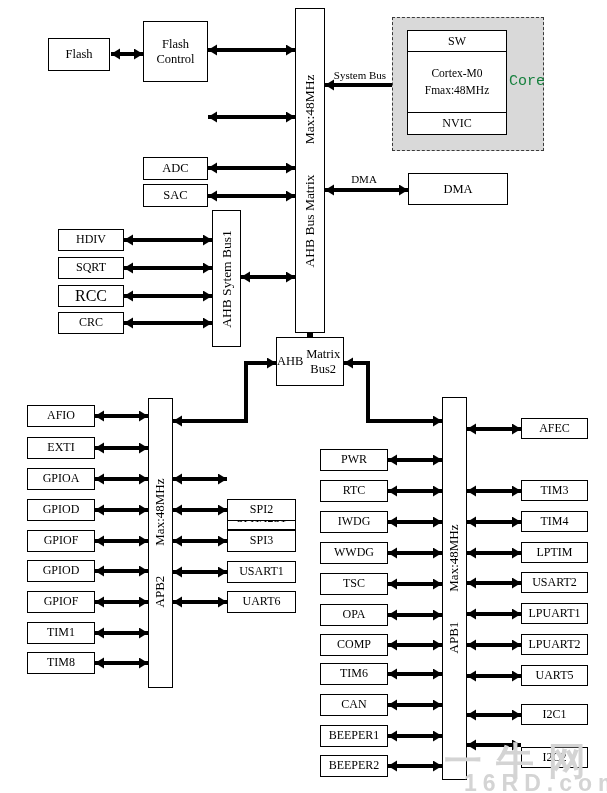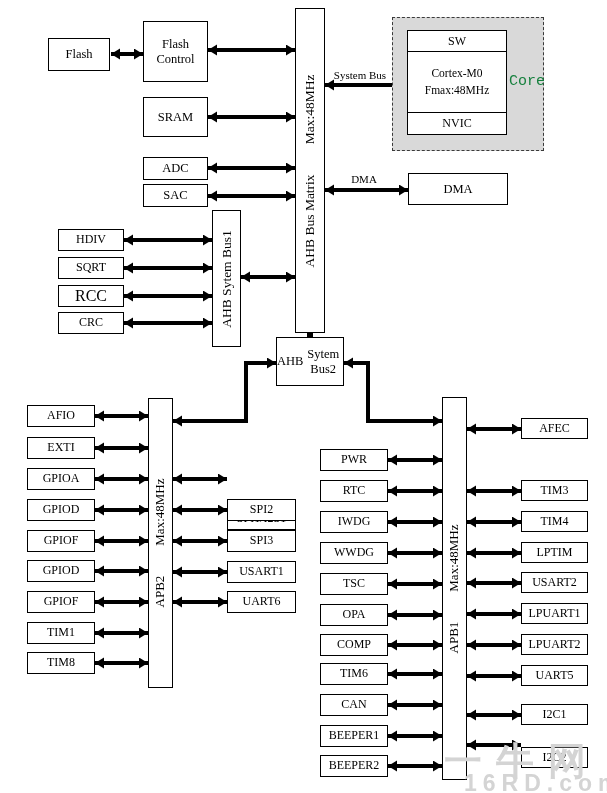--- a/index.html
+++ b/index.html
@@ -104,21 +104,20 @@
       <path d="M467,676 L521,676" class="wire" marker-start="url(#ah)" marker-end="url(#ah)"></path>
       <path d="M467,715 L521,715" class="wire" marker-start="url(#ah)" marker-end="url(#ah)"></path>
       <path d="M467,745 L521,745" class="wire" marker-start="url(#ah)" marker-end="url(#ah)"></path>
       <path d="M276,363 L246,363 L246,421 L173,421" class="wire" marker-start="url(#ah)" marker-end="url(#ah)"></path>
       <path d="M344,363 L368,363 L368,421 L442,421" class="wire" marker-start="url(#ah)" marker-end="url(#ah)"></path>
       <path d="M310,330 L310,340" class="stub"></path>
     </svg>
 
   <div class="node" style="left:48px;top:38px;width:62px;height:33px">Flash</div>
   <div class="node" style="left:143px;top:21px;width:65px;height:61px">Flash Control</div>
-  <div class="node" style="left:143px;top:97px;width:65px;height:40px">SRAM</div>
   <div class="node" style="left:143px;top:157px;width:65px;height:23px">ADC</div>
   <div class="node" style="left:143px;top:184px;width:65px;height:23px">SAC</div>
 
   <div class="bar" style="left:212px;top:210px;width:29px;height:137px">
     <div class="vtext">
         <span>AHB Sytem Bus1</span>
       </div>
   </div>
 
   <div class="bar" style="left:295px;top:8px;width:30px;height:325px">
@@ -137,21 +136,21 @@
 
   <div class="bar" style="left:442px;top:397px;width:25px;height:383px">
     <div class="vtext" style="font-size:13px">
       <span>APB1</span>
       <span>Max:48MHz</span>
     </div>
   </div>
 
   <div class="node" style="left:276px;top:337px;width:68px;height:49px;flex-direction:row;font-size:12.5px">
     <div>AHB</div>
-    <div>Sytem Bus2</div>
+    <div>Matrix Bus2</div>
   </div>
 
   <div id="core-outer">
     <div id="core-inner">
       <div class="core-strip" id="core-sw">SW</div>
       <div class="core-strip" id="core-mid">
         <div>Cortex-M0</div>
         <div>Fmax:48MHz</div>
       </div>
       <div class="core-strip" id="core-nvic">NVIC</div>

